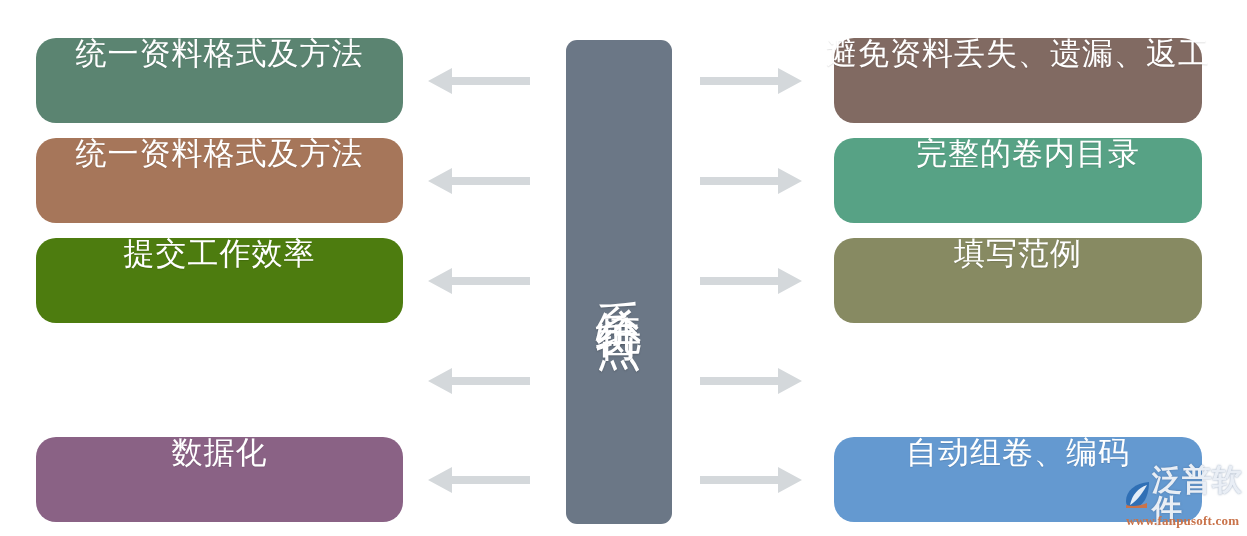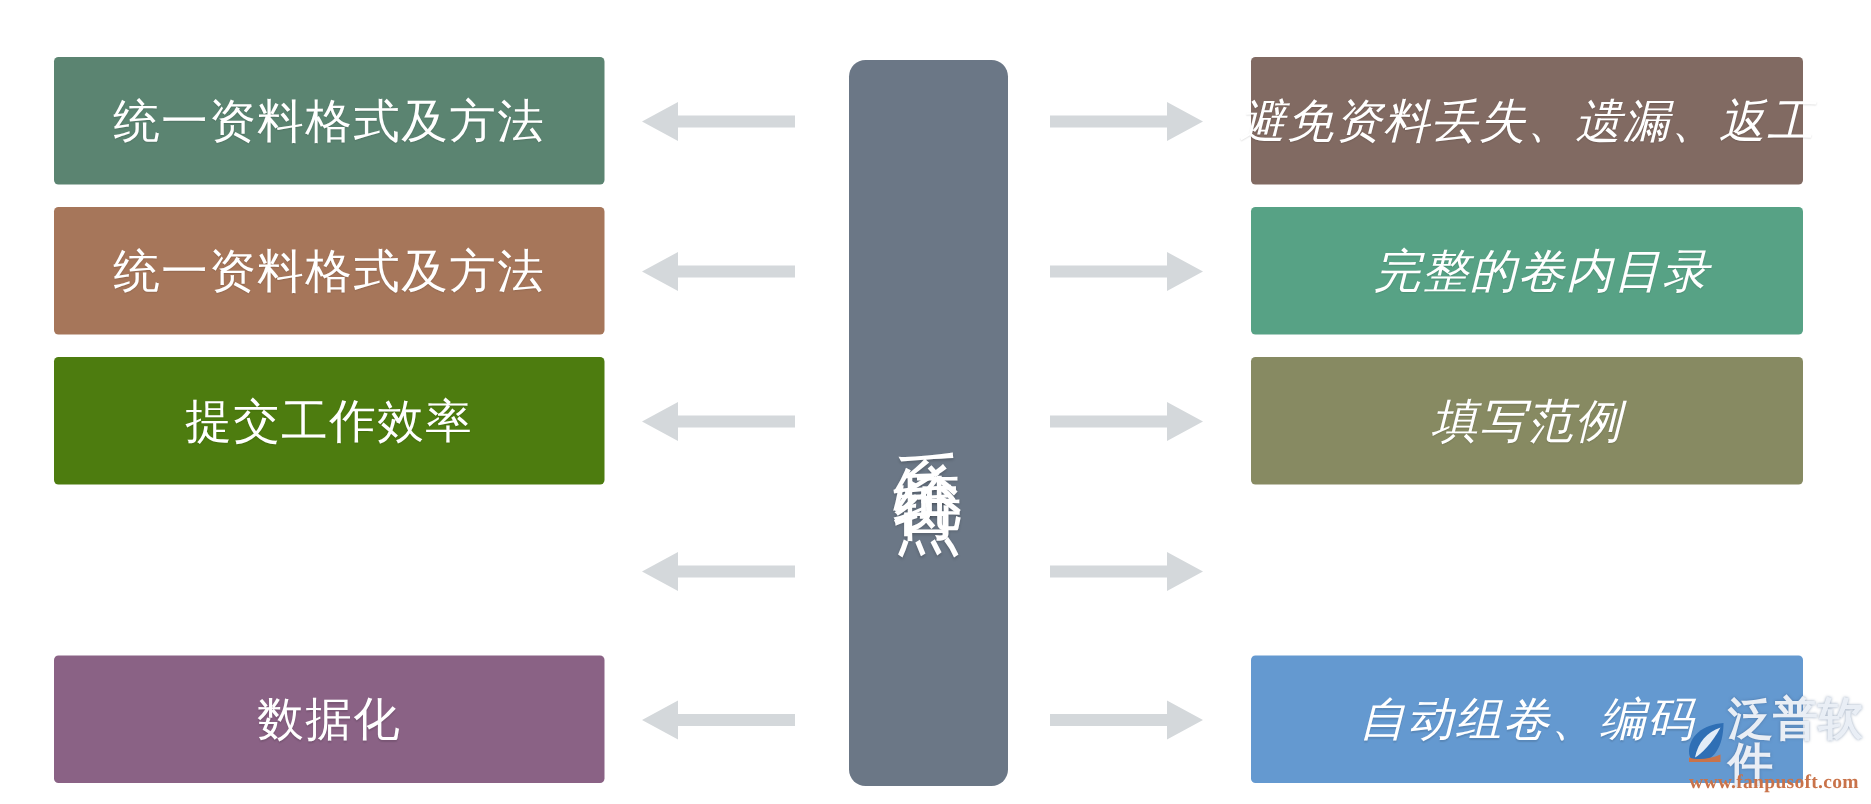--- a/index.html
+++ b/index.html
@@ -15,34 +15,34 @@
   }
   #diagram {
     position: relative;
     width: 1247px;
     height: 536px;
   }
 
   
   .box {
     position: absolute;
-    border-radius: 3px;
+    border-radius: 20px;
     display: flex;
-    align-items: center;
+    align-items: flex-start;
     justify-content: center;
     box-sizing: border-box;
     color: #ffffff;
     font-size: 31px;
     letter-spacing: 1px;
     line-height: 1;
     white-space: nowrap;
     text-shadow: 0 1px 1px rgba(0,0,0,0.12);
   }
   .box-left  { left: 36px;  width: 367px; height: 85px; }
-  .box-right { left: 834px; width: 368px; height: 85px; font-style: italic; }
+  .box-right { left: 834px; width: 368px; height: 85px; }
 
   .row0 { top: 38px;  }
   .row1 { top: 138px; }
   .row2 { top: 238px; }
   .row3 { top: 338px; }
   .row4 { top: 437px; }
 
   
   .center-bar {
     position: absolute;

